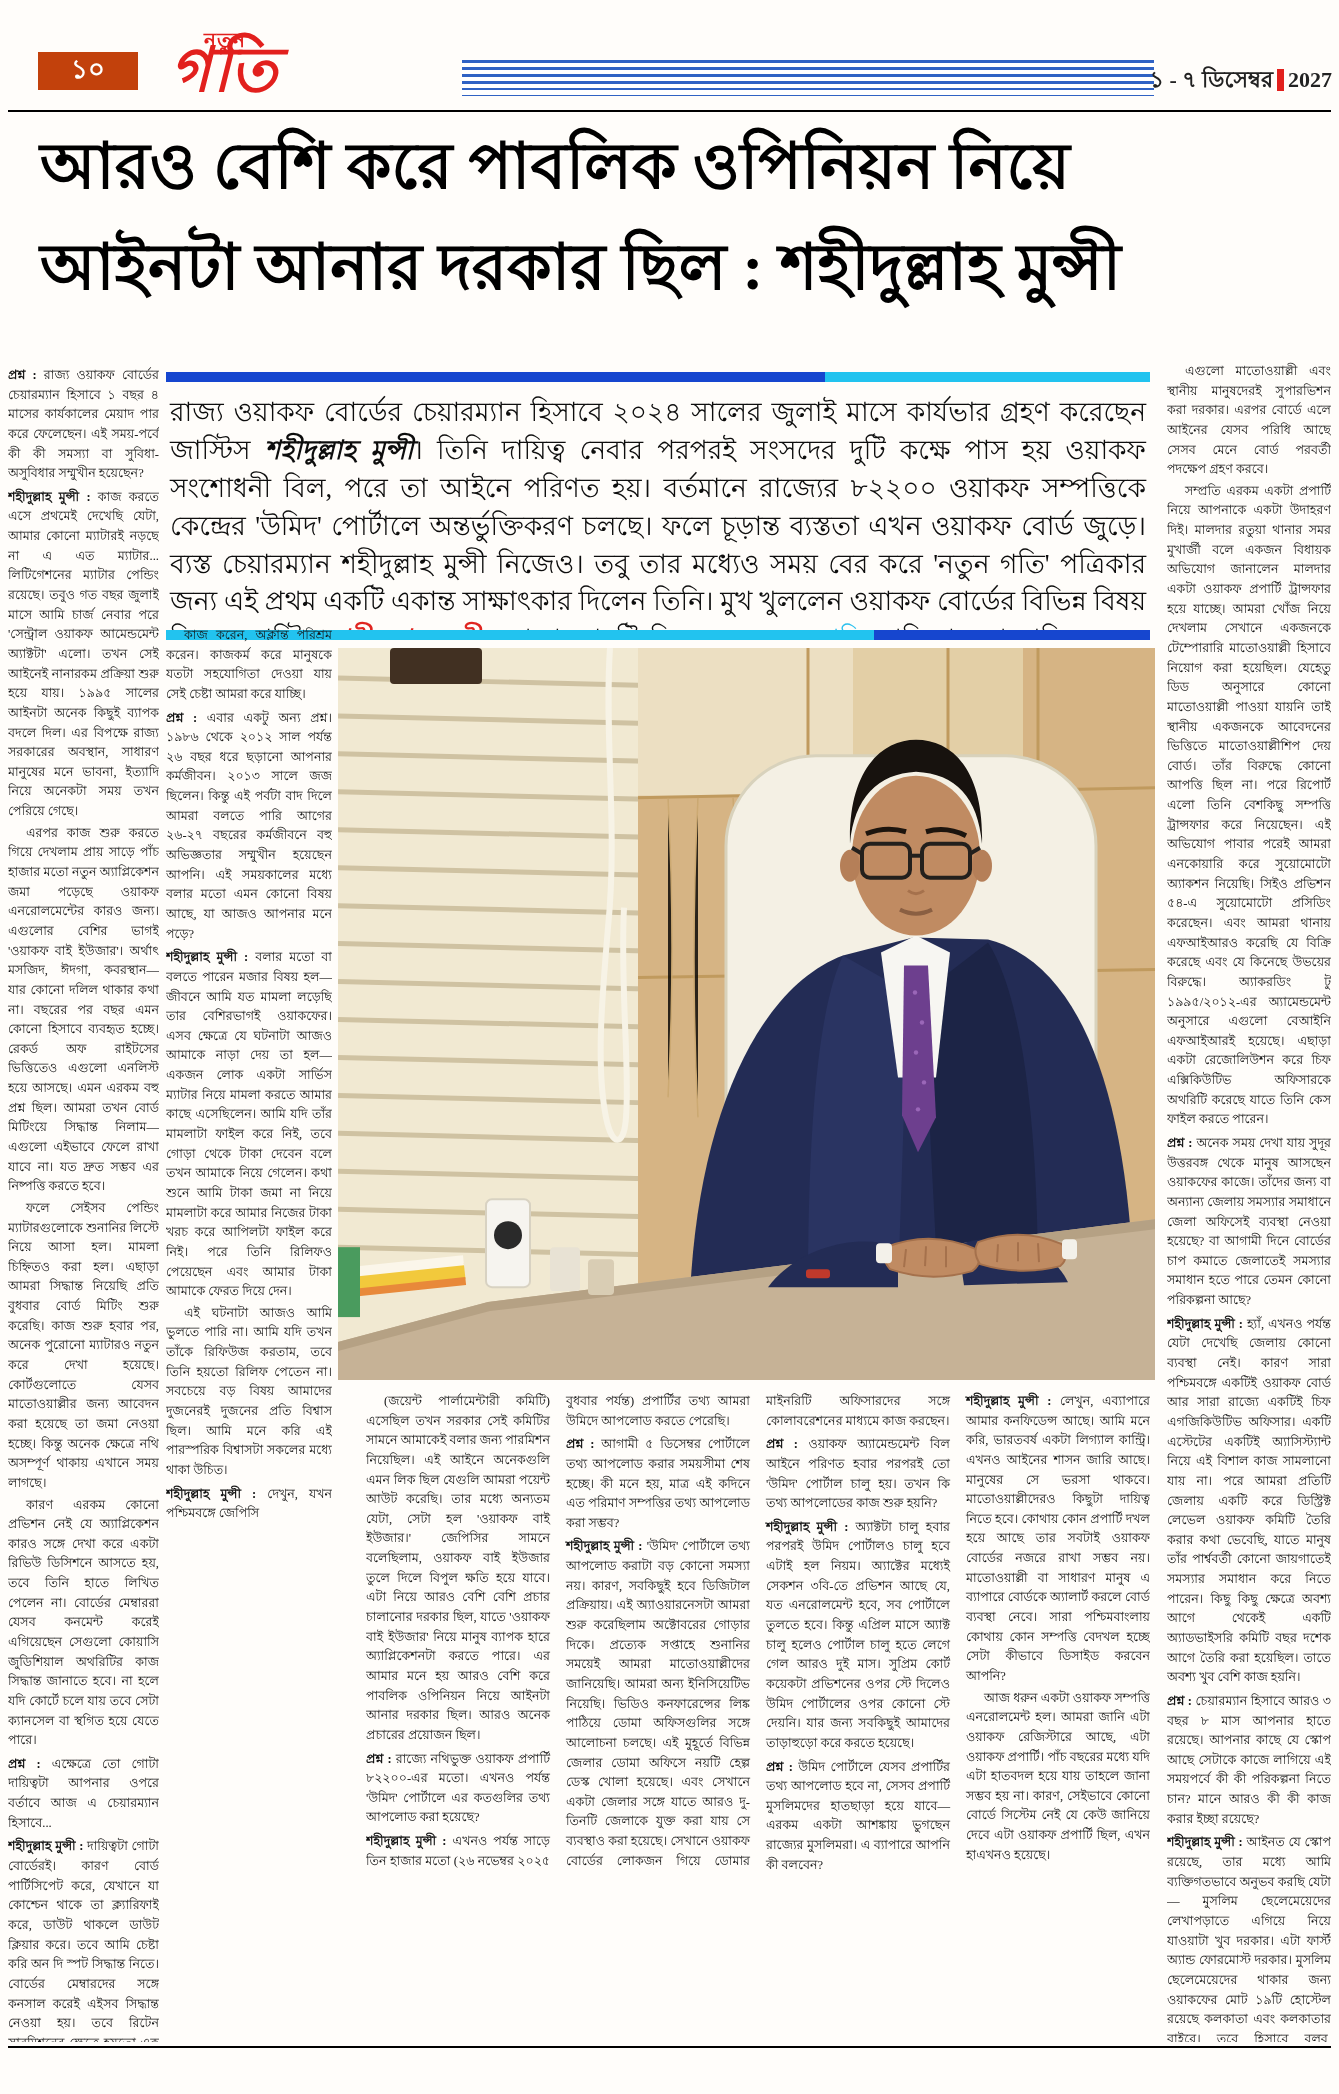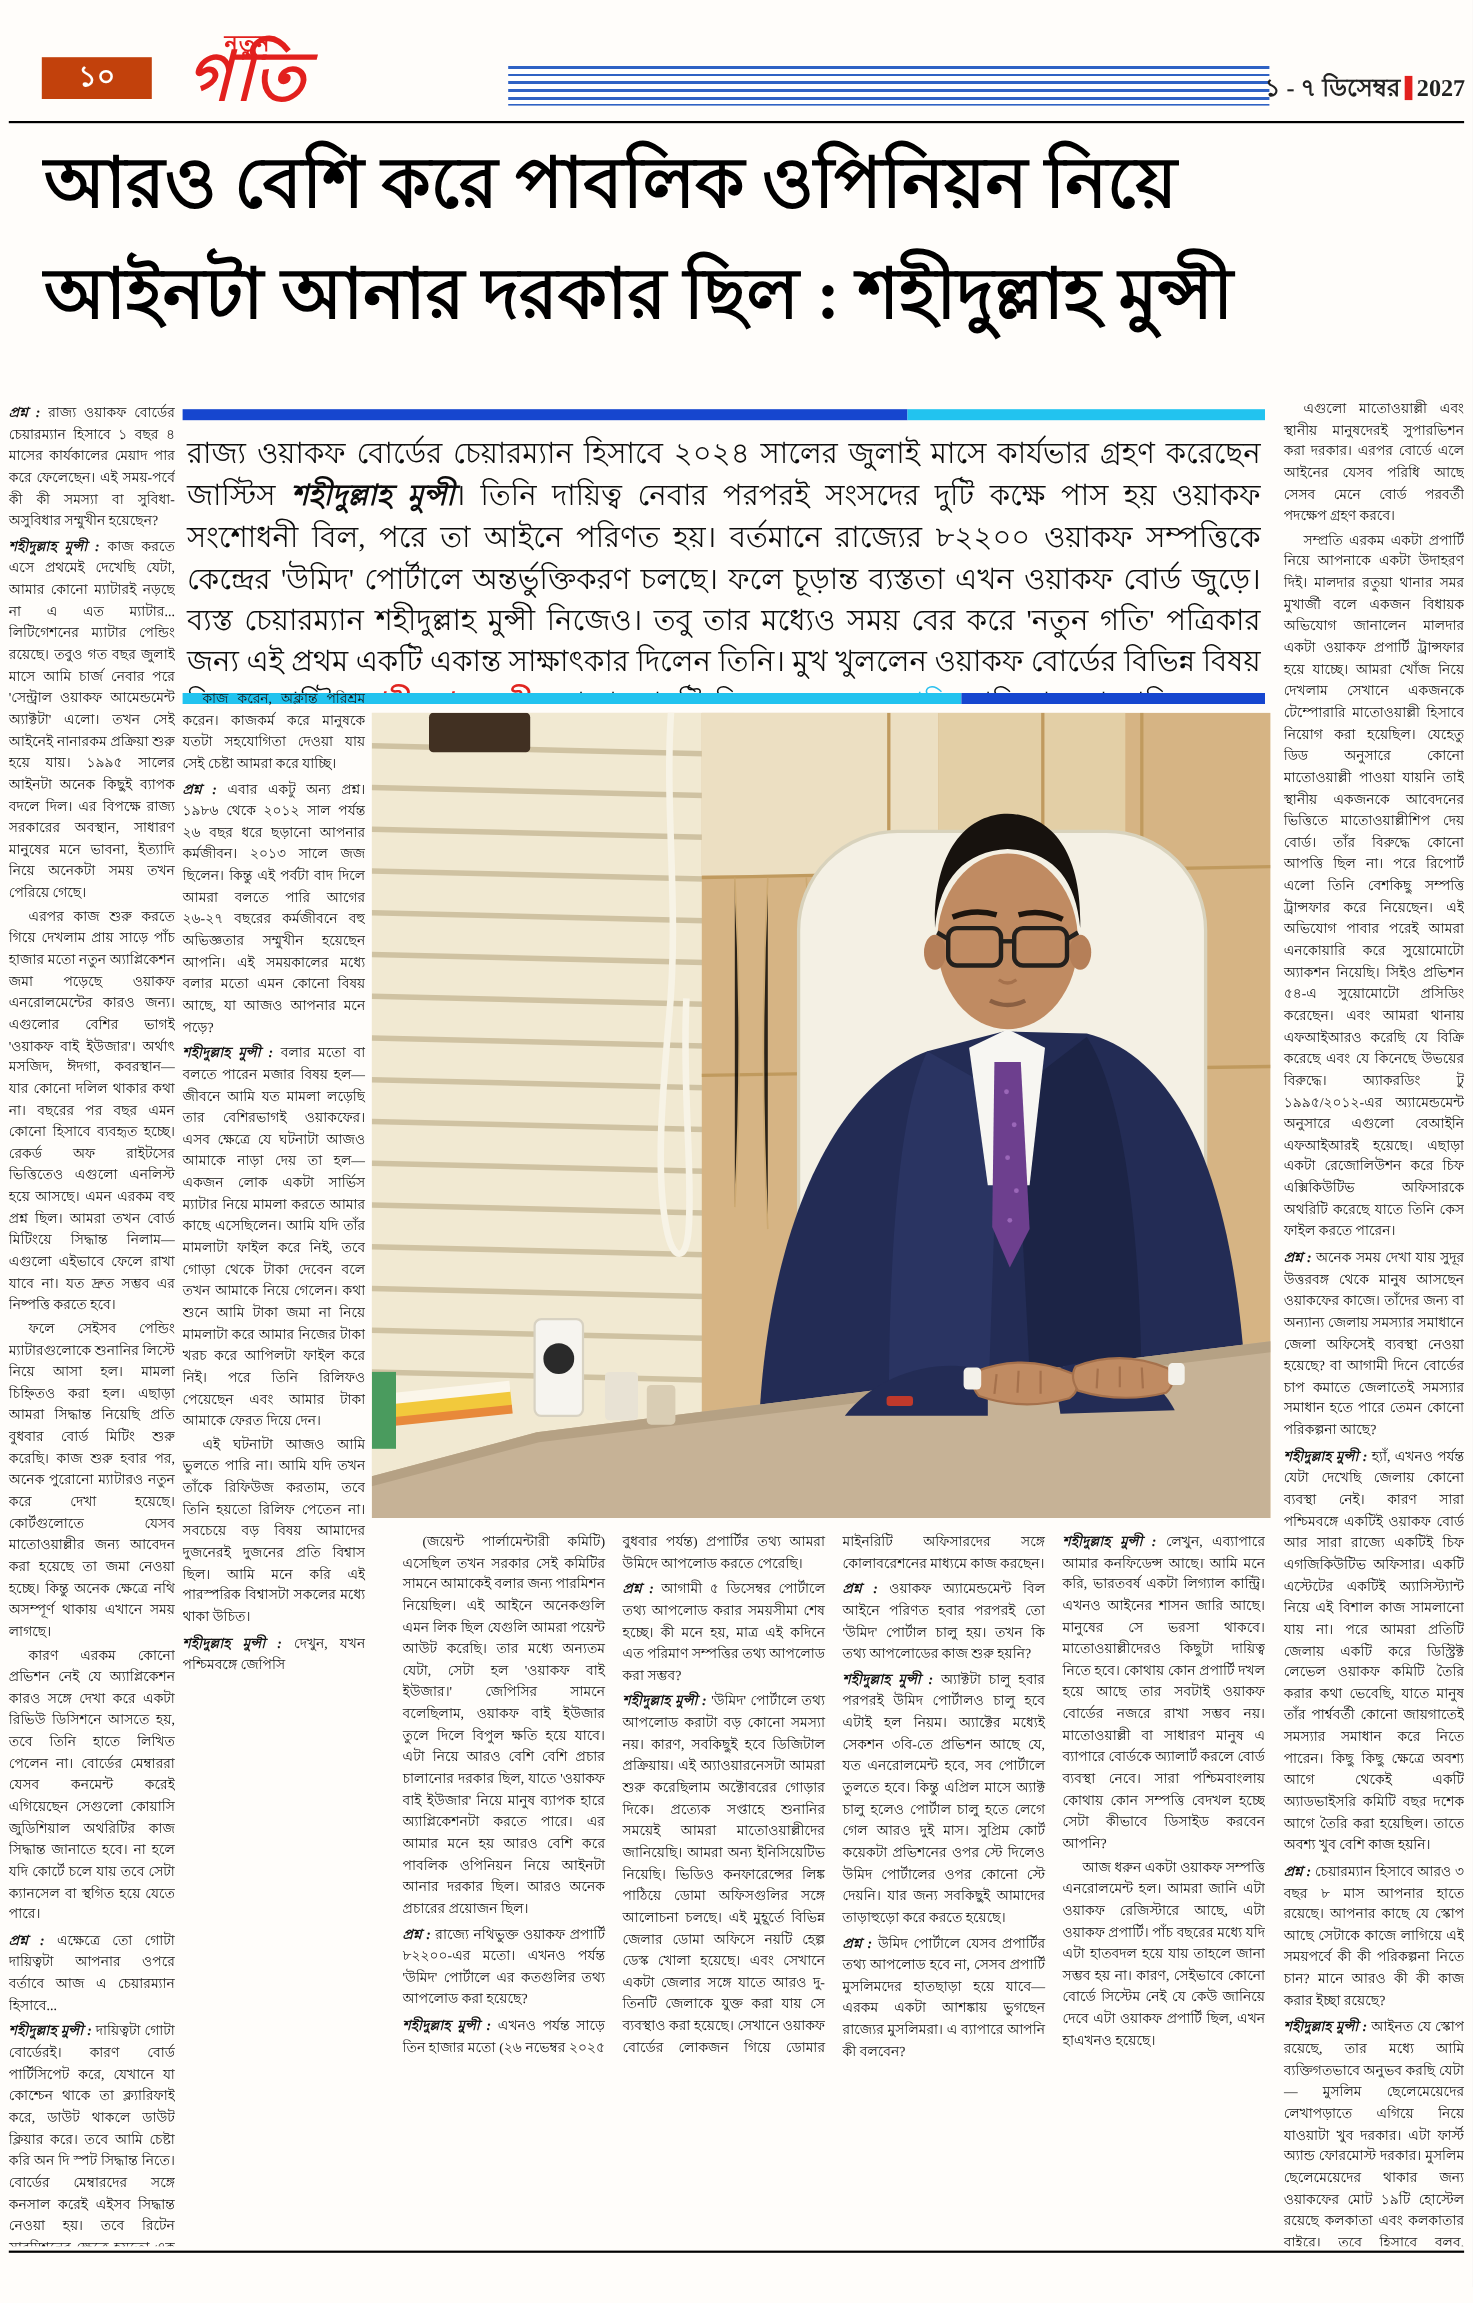--- a/index.html
+++ b/index.html
@@ -16,21 +16,21 @@
   #date-line{position:absolute;left:1120px;top:62px;width:212px;text-align:right;font-size:22px;font-weight:bold;color:#222;}
   #date-line .bar{display:inline-block;width:7px;height:22px;background:#e2201d;vertical-align:-4px;margin:0 4px;}
   #header-rule{position:absolute;left:8px;top:110px;width:1323px;height:2px;background:#000;}
   
   #headline{position:absolute;left:40px;top:116px;width:1260px;font-weight:bold;color:#000;}
   #headline .hl{font-size:64px;line-height:101px;white-space:nowrap;}
   
   .col{position:absolute;overflow:hidden;text-align:justify;font-size:12.6px;line-height:1.56;color:#141414;}
   .para{margin:0 0 2px 0;text-indent:18px;}
   .para.qa{text-indent:0;margin-top:4px;}
-  .para b{font-weight:bold;font-style:italic;}
+  .para b{font-weight:bold;}
   #col-left{left:8px;top:362px;width:151px;height:1680px;}
   #col-side{left:166px;top:626px;width:166px;height:1390px;}
   #col-right{left:1167px;top:362px;width:164px;height:1680px;}
   #cols-bottom{left:366px;top:1392px;width:784px;height:652px;column-count:4;column-gap:16px;}
   
   #intro{position:absolute;left:166px;top:372px;width:984px;height:268px;}
   #intro .bar{height:10px;width:100%;display:flex;}
   #intro .bar div{height:100%;}
   #intro-text{padding:12px 4px 10px 4px;font-size:26.5px;line-height:1.43;text-align:justify;
               height:226px;overflow:hidden;font-weight:500;color:#0d0d0d;}

